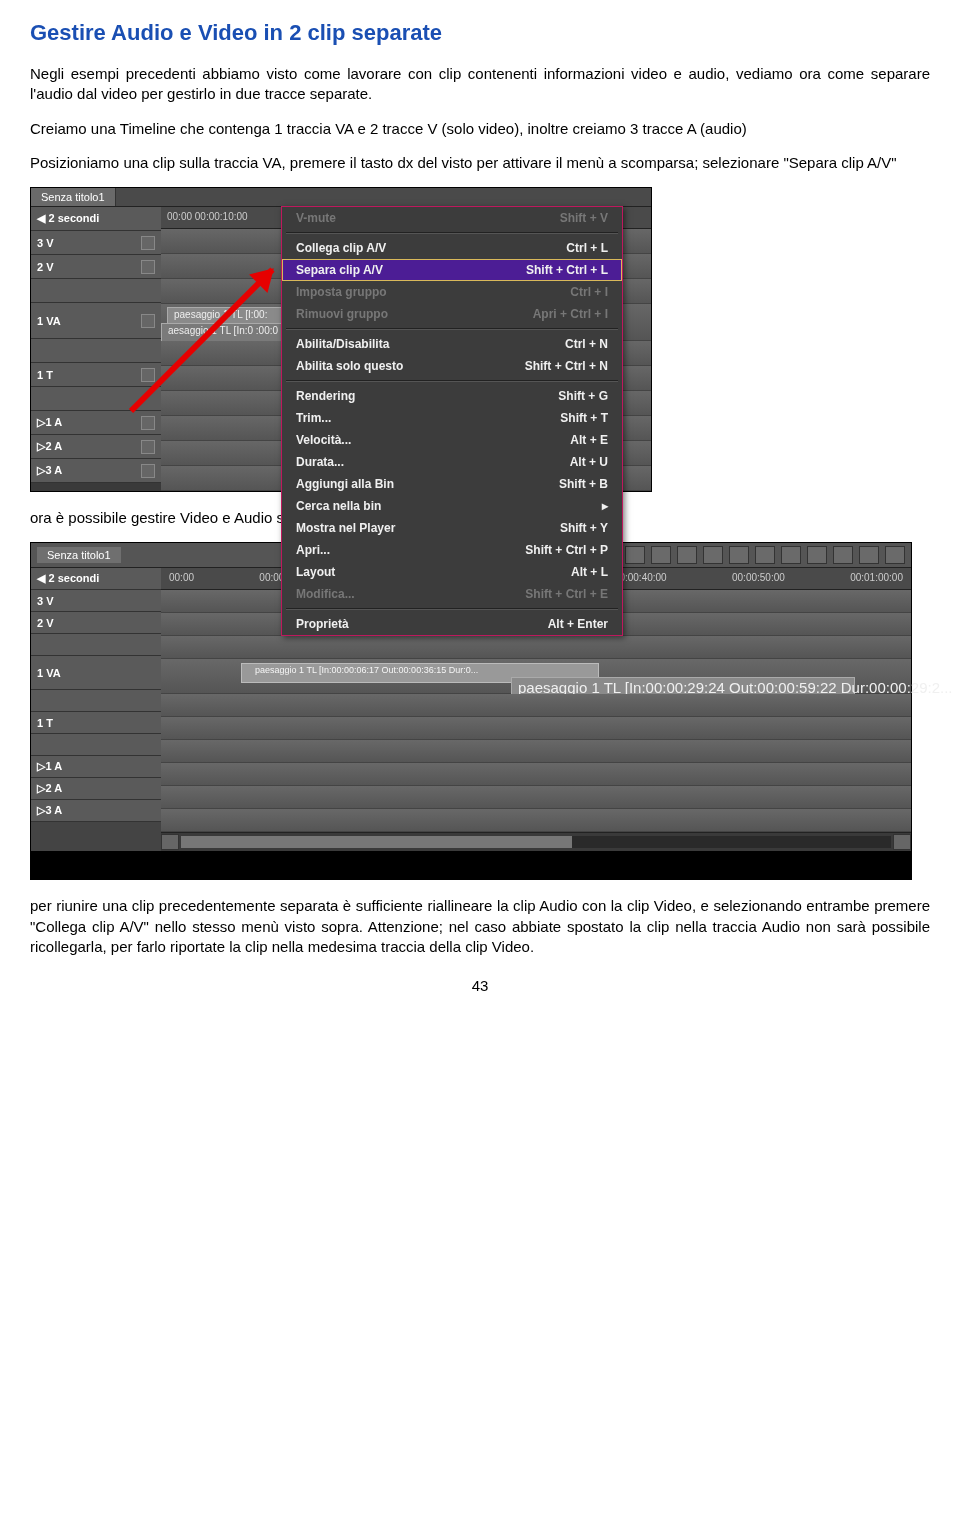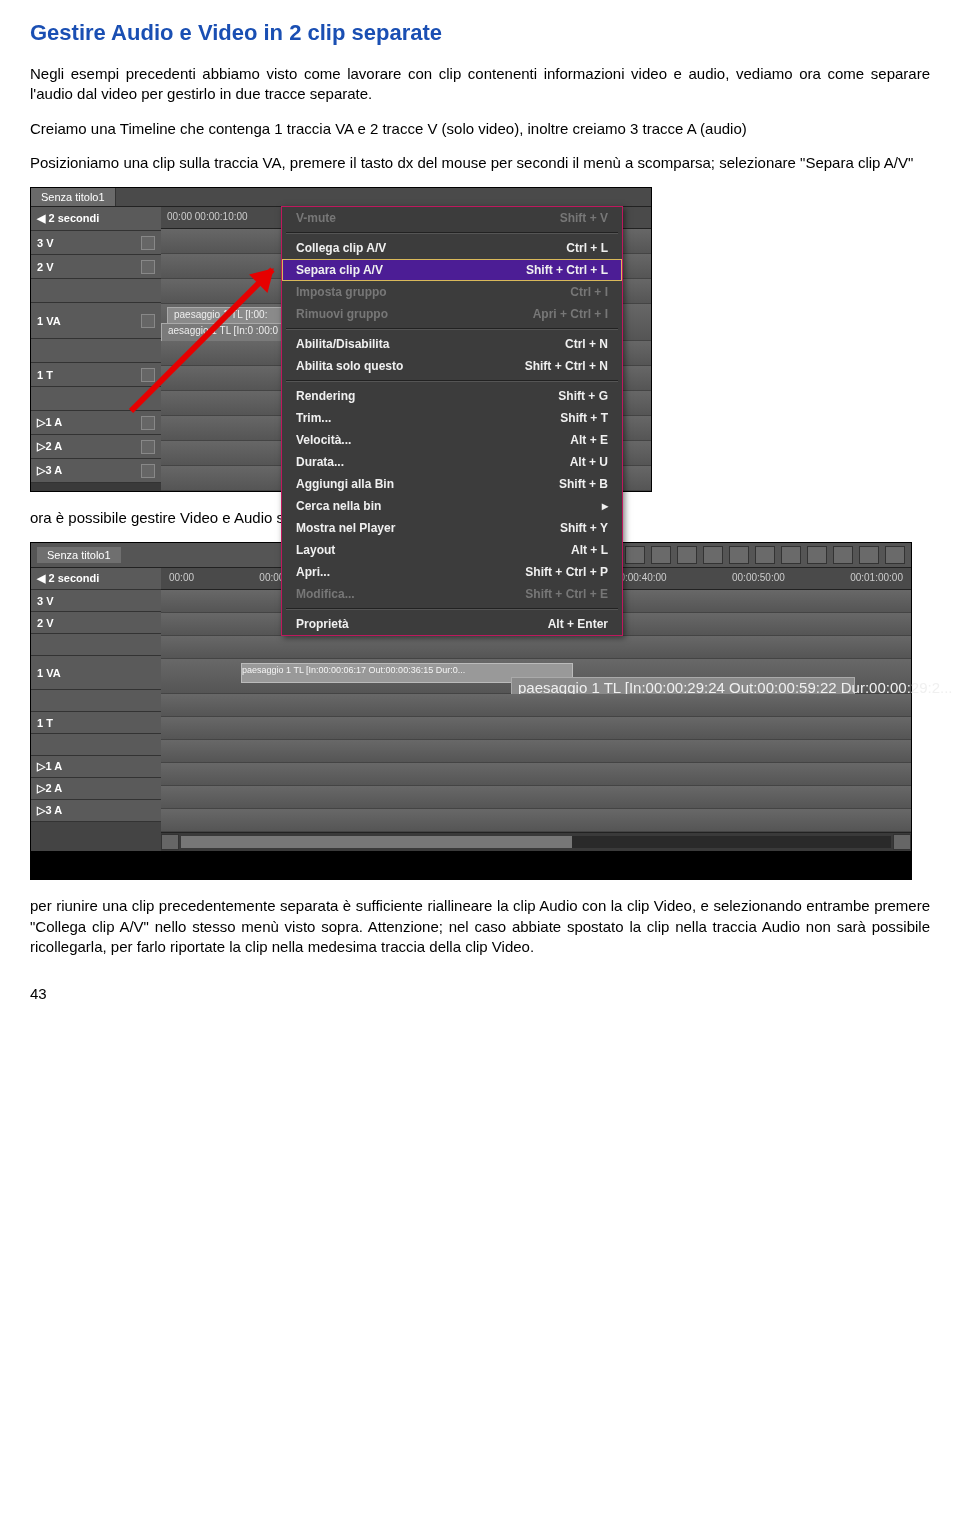--- a/index.html
+++ b/index.html
@@ -16,22 +16,22 @@
   font-size: 22px;
   font-weight: bold;
   margin: 0 0 18px 0;
 }
 p {
   margin: 0 0 14px 0;
   line-height: 1.35;
   text-align: justify;
 }
 .page-num {
-  text-align: left;
-  margin-top: 28px;
+  text-align: center;
+  margin-top: 20px;
   font-size: 15px;
 }
 
 
 .shot {
   background: #3a3a3a;
   border: 1px solid #000;
   width: 620px;
   font-family: Tahoma, Arial, sans-serif;
   font-size: 11px;
@@ -246,21 +246,21 @@
 }
 .shot2 .trow.tall { height: 34px; }
 .shot2 .vclip {
   position: absolute;
   left: 80px;
   width: 330px;
   top: 4px;
   height: 16px;
   background: #999;
   border: 1px solid #bbb;
-  padding: 1px 0;
+  padding: 1px 13px;
   font-size: 9px;
   color: #f5f5f5;
   white-space: nowrap;
 }
 .shot2 .aclip {
   position: absolute;
   left: 350px;
   width: 330px;
   top: 4px;
   height: 16px;
@@ -306,21 +306,21 @@
   background: #000;
 }
 </style>
 </head>
 <body>
 
 <h1>Gestire Audio e Video in 2 clip separate</h1>
 
 <p>Negli esempi precedenti abbiamo visto come lavorare con clip contenenti informazioni video e audio, vediamo ora come separare l'audio dal video per gestirlo in due tracce separate.</p>
 <p>Creiamo una Timeline che contenga 1 traccia VA e 2 tracce V (solo video), inoltre creiamo 3 tracce A (audio)</p>
-<p>Posizioniamo una clip sulla traccia VA, premere il tasto dx del mouse per secondi il menù a scomparsa; selezionare "Separa clip A/V"</p>
+<p>Posizioniamo una clip sulla traccia VA, premere il tasto dx del visto per attivare il menù a scomparsa; selezionare "Separa clip A/V"</p>
 
 <div class="shot">
   <div class="topbar">
     <div class="tab">Senza titolo1</div>
   </div>
   <div class="body">
     <div class="tracks">
       <div class="trk">
         <span class="name">◀ <span>2 secondi</span></span>
       </div>
@@ -436,26 +436,26 @@
       </div>
     <div class="row">
         <span>Cerca nella bin</span>
         <span>▸</span>
       </div>
     <div class="row">
         <span>Mostra nel Player</span>
         <span>Shift + Y</span>
       </div>
     <div class="row">
+        <span>Apri...</span>
+        <span>Shift + Ctrl + P</span>
+      </div>
+    <div class="row">
         <span>Layout</span>
         <span>Alt + L</span>
-      </div>
-    <div class="row">
-        <span>Apri...</span>
-        <span>Shift + Ctrl + P</span>
       </div>
     <div class="row disabled">
         <span>Modifica...</span>
         <span>Shift + Ctrl + E</span>
       </div>
     <div class="sep"></div>
     <div class="row">
         <span>Proprietà</span>
         <span>Alt + Enter</span>
       </div>

